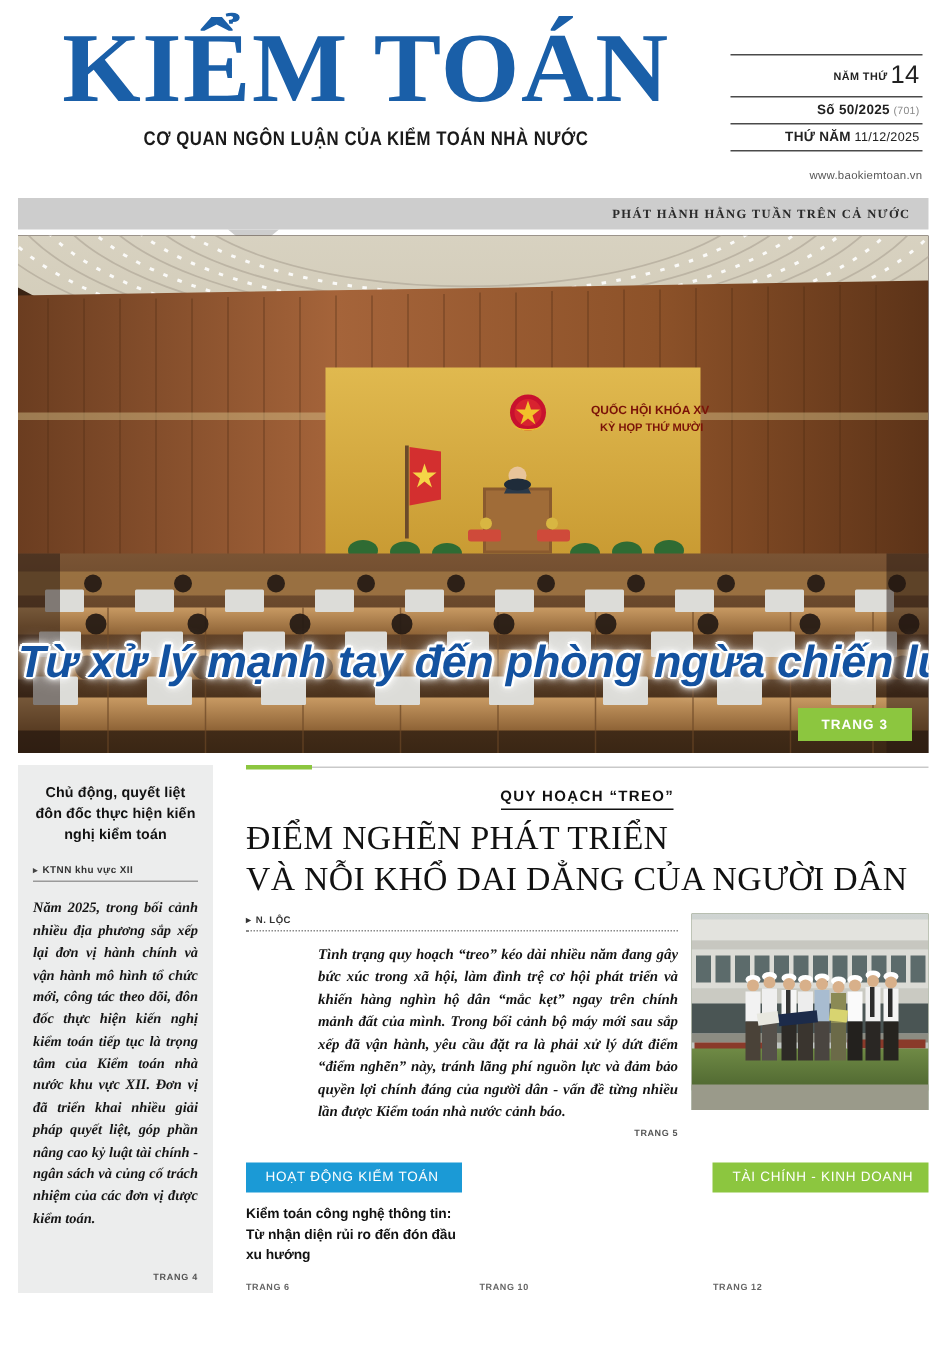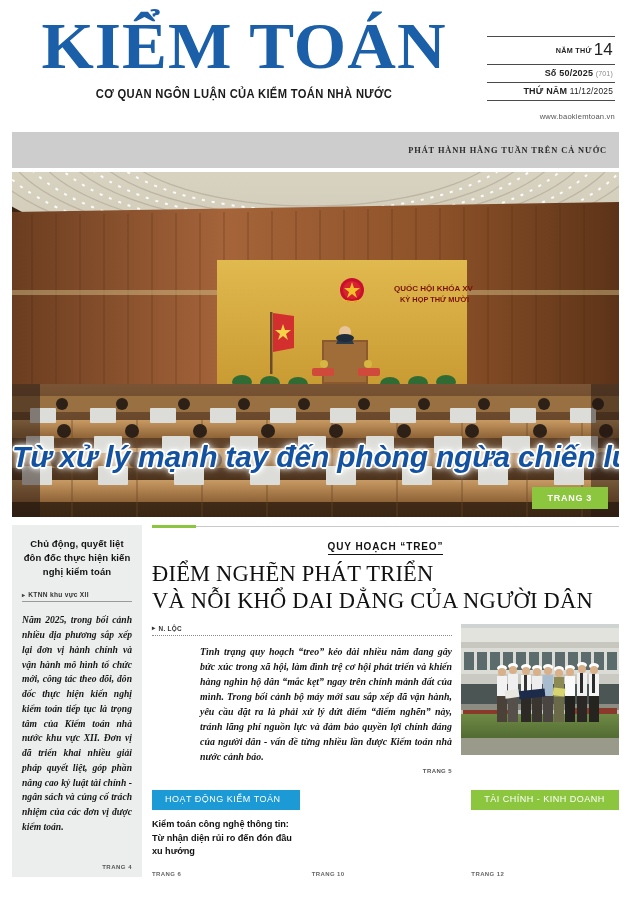--- a/index.html
+++ b/index.html
@@ -92,21 +92,21 @@
     top: 112px;
     font-size: 7.6px;
     color: #555;
     letter-spacing: 0.2px;
   }
 
   
   .band {
     position: relative;
     margin: 0 12px;
-    height: 36px;
+    height: 21px;
     background: #cdcdcd;
     display: flex;
     align-items: center;
     justify-content: flex-end;
   }
 
   .band-text {
     font-family: "Liberation Serif", serif;
     font-size: 8.4px;
     font-weight: bold;
@@ -165,21 +165,21 @@
     font-size: 9px;
     font-weight: bold;
     letter-spacing: 0.7px;
     padding: 6px 16px 6px 16px;
   }
 
   
   .lower {
     display: flex;
     margin: 8px 12px 0 12px;
-    gap: 0;
+    gap: 12px;
   }
 
   .col-left {
     width: 130px;
     flex: 0 0 130px;
     background: #eceded;
     padding: 12px 10px 8px 10px;
     position: relative;
     min-height: 330px;
   }

